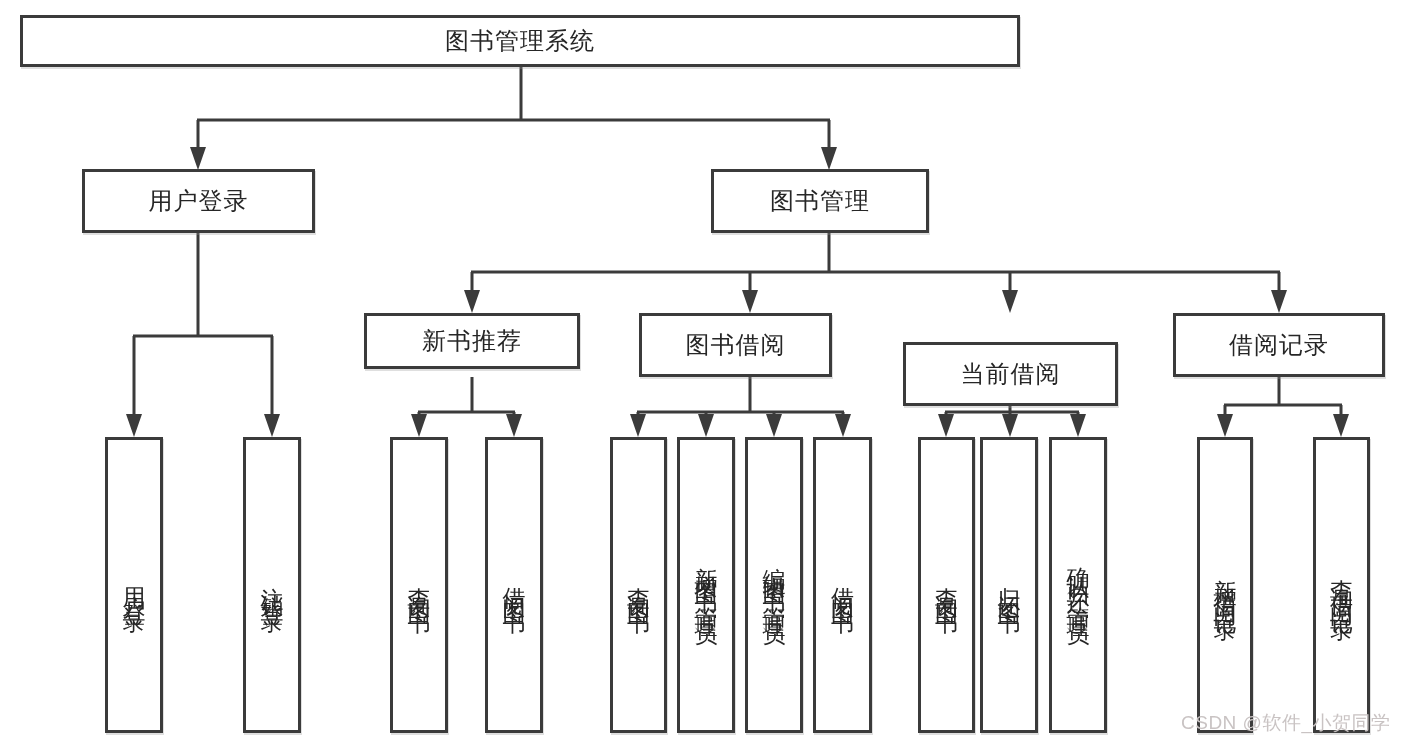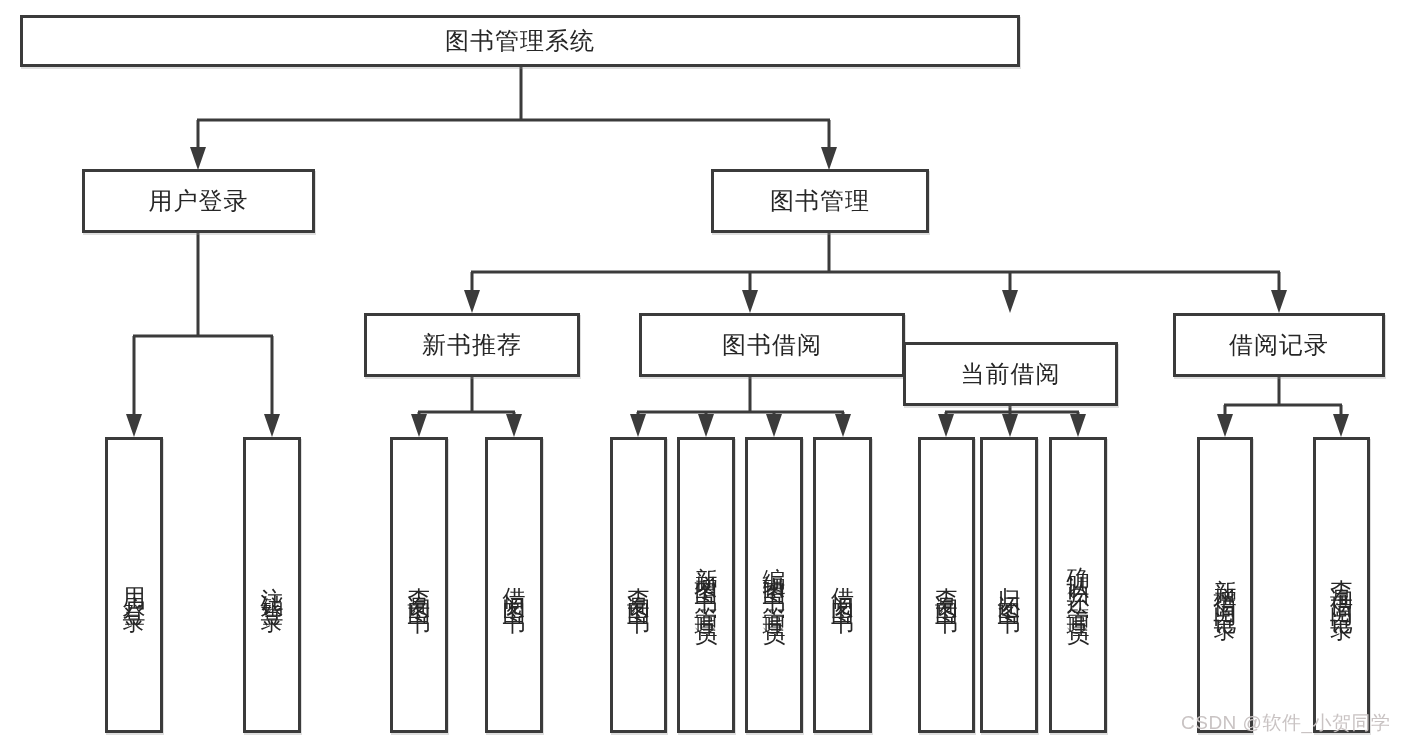--- a/index.html
+++ b/index.html
@@ -112,24 +112,24 @@
     <span>图书管理系统</span>
   </div>
 
   <div class="node h" style="left:82px; top:169px; width:233px; height:64px;">
     <span>用户登录</span>
   </div>
   <div class="node h" style="left:711px; top:169px; width:218px; height:64px;">
     <span>图书管理</span>
   </div>
 
-  <div class="node h" style="left:364px; top:313px; width:216px; height:64px;">
+  <div class="node h" style="left:364px; top:313px; width:216px; height:56px;">
     <span>新书推荐</span>
   </div>
-  <div class="node h" style="left:639px; top:313px; width:266px; height:64px;">
+  <div class="node h" style="left:639px; top:313px; width:193px; height:64px;">
     <span>图书借阅</span>
   </div>
   <div class="node h" style="left:903px; top:313px; width:215px; height:64px;margin-top:29px;">
     <span>当前借阅</span>
   </div>
   <div class="node h" style="left:1173px; top:313px; width:212px; height:64px;">
     <span>借阅记录</span>
   </div>
 
   <div class="node v" style="left:105px; top:437px; width:58px; height:296px;">

